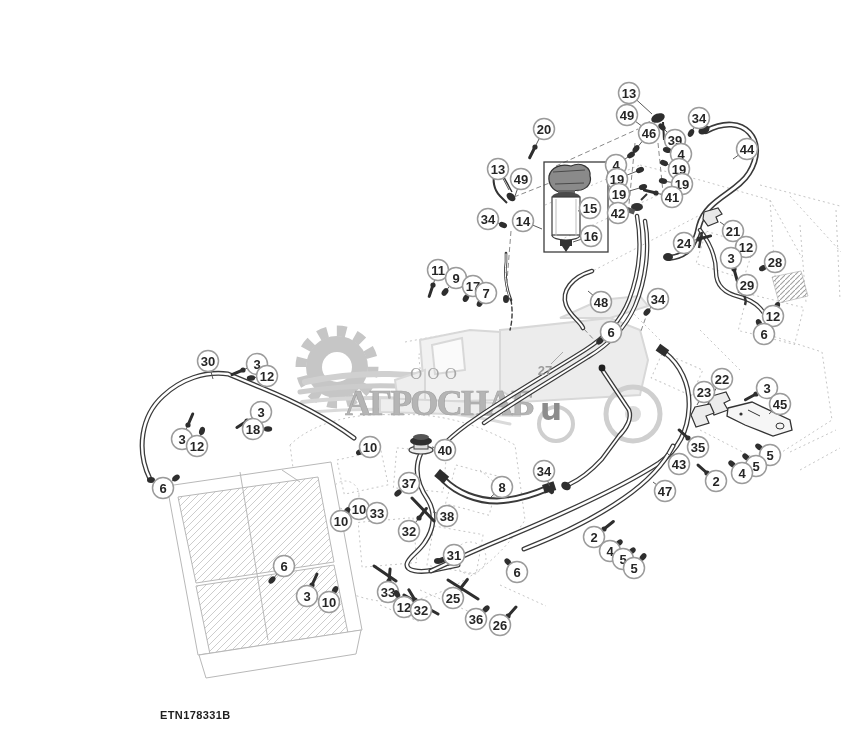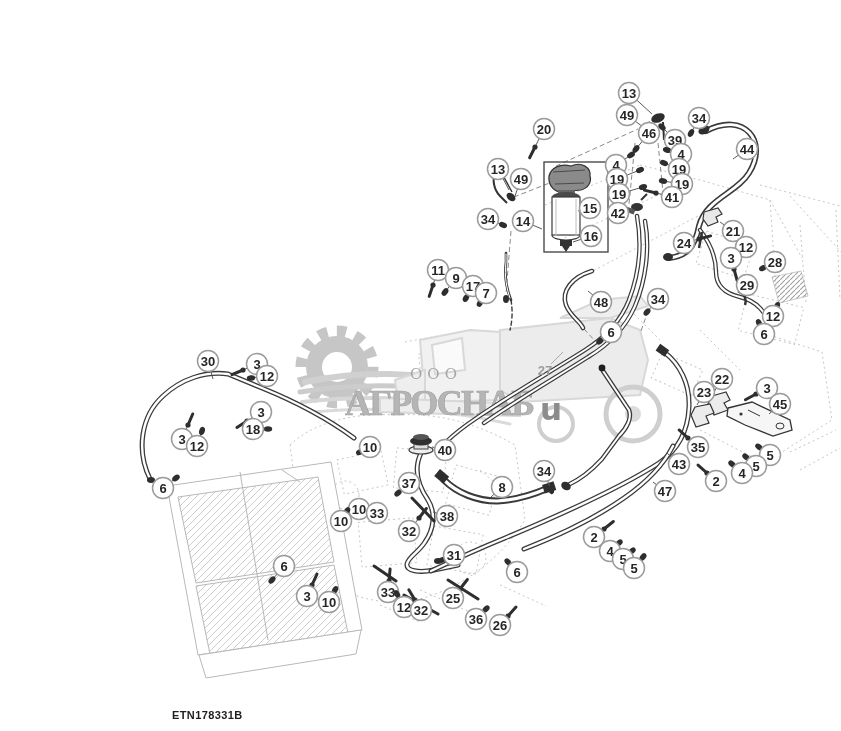--- a/index.html
+++ b/index.html
@@ -4,21 +4,21 @@
 <style>
   html,body{margin:0;padding:0;background:#fff;}
   .stage{position:relative;width:841px;height:731px;background:#fff;overflow:hidden;
          font-family:"Liberation Sans",sans-serif;}
   svg{position:absolute;left:0;top:0;}
   .co-num{font:bold 13px "Liberation Sans",sans-serif;}
   .wm-ooo{font:15px "DejaVu Serif",serif;letter-spacing:5px;}
   .wm-big{font:bold 36px "Liberation Serif",serif;}
   .wm-u{font:600 31px "DejaVu Sans",sans-serif;}
   .plain-lab{font:bold 13px "Liberation Sans",sans-serif;}
-  .figure-id{position:absolute;left:172px;top:709px;font:bold 11px "Liberation Sans",sans-serif;
+  .figure-id{position:absolute;left:160px;top:709px;font:bold 11px "Liberation Sans",sans-serif;
              color:#1e1e1e;letter-spacing:.4px;}
 </style>
 </head>
 <body>
 
 <div class="stage">
 <svg width="841" height="731" viewBox="0 0 841 731">
   <defs>
     <pattern id="hatchL" width="7" height="7" patternUnits="userSpaceOnUse" patternTransform="rotate(0)">
       <path d="M0,7 L7,0" stroke="#cdcdcd" stroke-width="1"></path>

